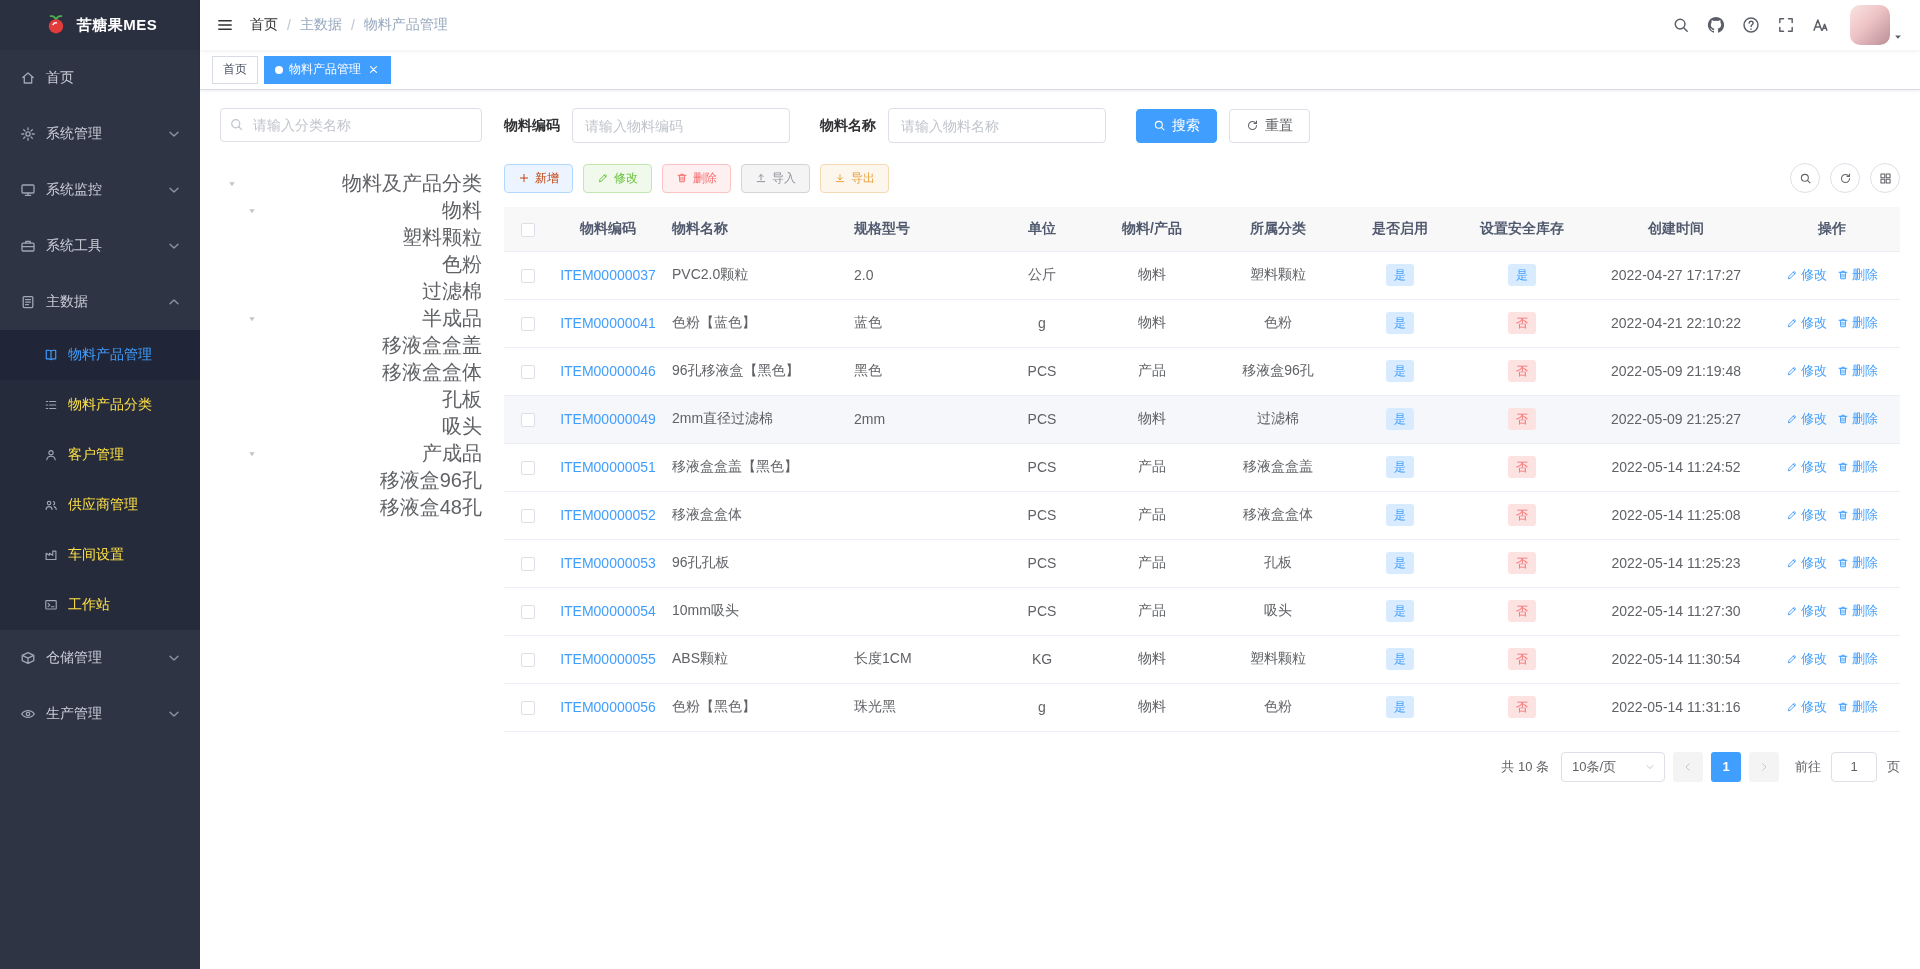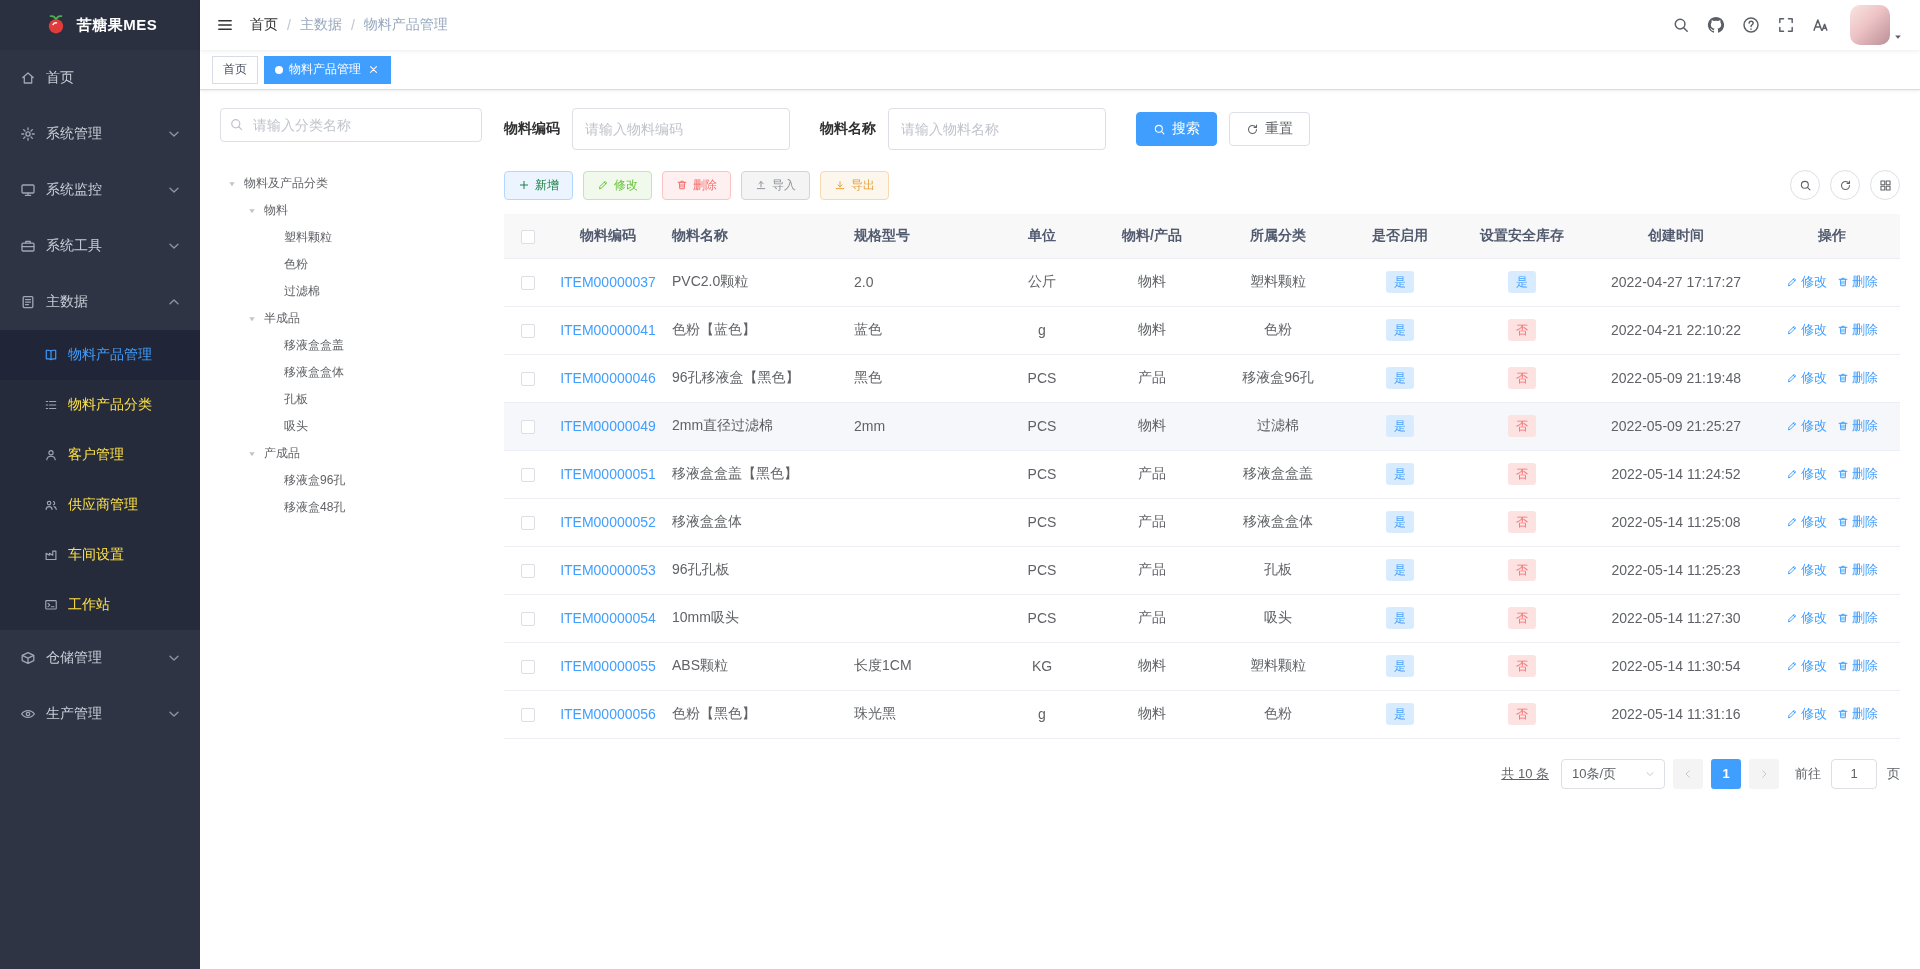--- a/index.html
+++ b/index.html
@@ -50,42 +50,42 @@
   .tag-close { width:13px; height:13px; color:#fff; }
 
   
   .content { flex:1; display:flex; padding:18px 20px; gap:22px; overflow:hidden; background:#fff; }
   .tree-panel { width:262px; flex-shrink:0; }
   .tree-search { position:relative; }
   .tree-search input { width:100%; height:34px; border:1px solid #dcdfe6; border-radius:4px; padding:0 10px 0 32px; font-size:14px; color:#606266; outline:none; background:#fff; }
   .tree-search input::placeholder { color:#c0c4cc; }
   .input-prefix { position:absolute; left:9px; top:9px; width:15px; height:15px; color:#c0c4cc; }
   .tree { margin-top:28px; }
-  .tree-node { height:27px; display:flex; align-items:center; font-size:12px; color:#606266; cursor:pointer; }
+  .tree-node { height:27px; display:flex; align-items:center; font-size:20px; color:#606266; cursor:pointer;justify-content:space-between; }
   .tree-caret { width:24px; height:14px; display:inline-flex; align-items:center; justify-content:center; color:#c0c4cc; flex-shrink:0; }
   .tree-caret svg { width:12px; height:12px; }
 
   
   .table-panel { flex:1; min-width:0; display:flex; flex-direction:column; }
   .filter-form { display:flex; align-items:center; margin-bottom:20px; }
   .filter-item { display:flex; align-items:center; margin-right:30px; }
   .filter-item label { font-size:14px; font-weight:700; color:#303133; margin-right:12px; white-space:nowrap; }
-  .filter-item input { width:218px; height:42px; border:1px solid #dcdfe6; border-radius:4px; padding:1px 12px; font-size:14px; color:#606266; outline:none; }
+  .filter-item input { width:218px; height:35px; border:1px solid #dcdfe6; border-radius:4px; padding:1px 12px; font-size:14px; color:#606266; outline:none; }
   .filter-item input::placeholder { color:#c0c4cc; }
   .btn { display:inline-flex; align-items:center; gap:6px; height:34px; padding:0 16px; border-radius:4px; border:1px solid transparent; font-size:14px; cursor:pointer; background:#fff; }
   .btn .icon { width:13px; height:13px; }
   .btn-primary { background:#409eff; border-color:#409eff; color:#fff; }
   .btn-default { border-color:#dcdfe6; color:#606266; margin-left:12px; }
 
   
   .toolbar { display:flex; align-items:center; margin-bottom:14px; }
   .toolbar-left { display:flex; gap:10px; }
   .tb-btn { display:inline-flex; align-items:center; gap:5px; height:29px; padding:0 13px; border-radius:4px; font-size:12px; cursor:pointer; border:1px solid; background:#fff; }
   .tb-btn .icon { width:12px; height:12px; }
-  .tb-primary { color:#15803d; background:#ecf5ff; border-color:#b3d8ff; }
+  .tb-primary { color:#c2410c; background:#ecf5ff; border-color:#b3d8ff; }
   .tb-success { color:#67c23a; background:#f0f9eb; border-color:#c2e7b0; }
   .tb-danger  { color:#f56c6c; background:#fef0f0; border-color:#fbc4c4; }
   .tb-info    { color:#909399; background:#f4f4f5; border-color:#d3d4d6; }
   .tb-warning { color:#e6a23c; background:#fdf6ec; border-color:#f5dab1; }
   .toolbar-right { margin-left:auto; display:flex; gap:10px; }
   .tool-circle { width:30px; height:30px; border-radius:50%; border:1px solid #dcdfe6; background:#fff; color:#606266; display:inline-flex; align-items:center; justify-content:center; cursor:pointer; }
   .tool-circle .icon { width:13px; height:13px; }
 
   
   .data-table { width:100%; border-collapse:collapse; table-layout:fixed; }
@@ -98,21 +98,21 @@
   .code-link { color:#409eff; cursor:pointer; text-decoration:none; }
   .tag { display:inline-block; min-width:28px; padding:0 8px; height:22px; line-height:22px; border-radius:3px; font-size:12px; text-align:center; }
   .tag-yes { background:#d9ecff; color:#409eff; }
   .tag-no  { background:#fde2e2; color:#f56c6c; }
   .row-action { display:inline-flex; align-items:center; gap:3px; color:#409eff; font-size:13px; cursor:pointer; }
   .row-action .icon { width:12px; height:12px; }
   .row-action + .row-action { margin-left:10px; }
 
   
   .pagination { display:flex; align-items:center; justify-content:flex-end; margin-top:20px; font-size:13px; color:#606266; gap:8px; }
-  .total { margin-right:4px;text-decoration:underline; }
+  .total { margin-right:4px; }
   .size-select { display:flex; align-items:center; justify-content:space-between; width:104px; height:30px; border:1px solid #dcdfe6; border-radius:4px; padding:0 8px 0 10px; cursor:pointer; color:#606266; background:#fff; }
   .sel-caret { width:12px; height:12px; color:#c0c4cc; }
   .page-btn { min-width:30px; height:30px; border:none; background:#f4f4f5; border-radius:3px; color:#606266; display:inline-flex; align-items:center; justify-content:center; font-size:13px; cursor:pointer; font-family:inherit; }
   .page-btn .icon { width:12px; height:12px; color:#c0c4cc; }
   .page-btn.current { background:#409eff; color:#fff; font-weight:700; }
   .goto-label { margin-left:8px; }
   .goto-input { width:46px; height:30px; border:1px solid #dcdfe6; border-radius:4px; text-align:center; font-size:13px; color:#606266; outline:none; margin:0 2px; }
 </style>
 </head>
 <body>

